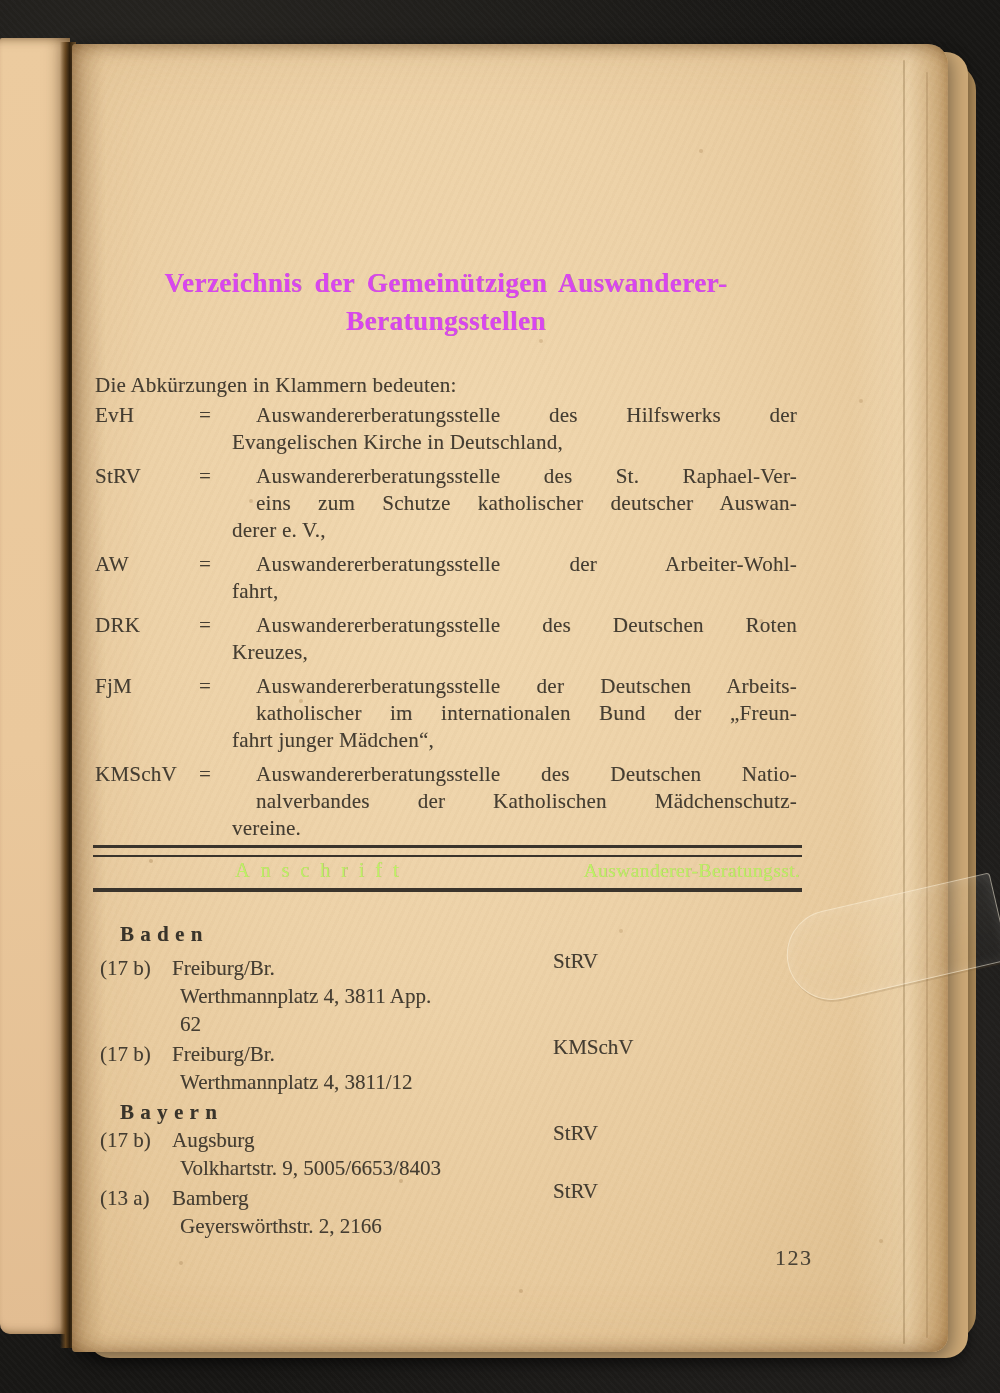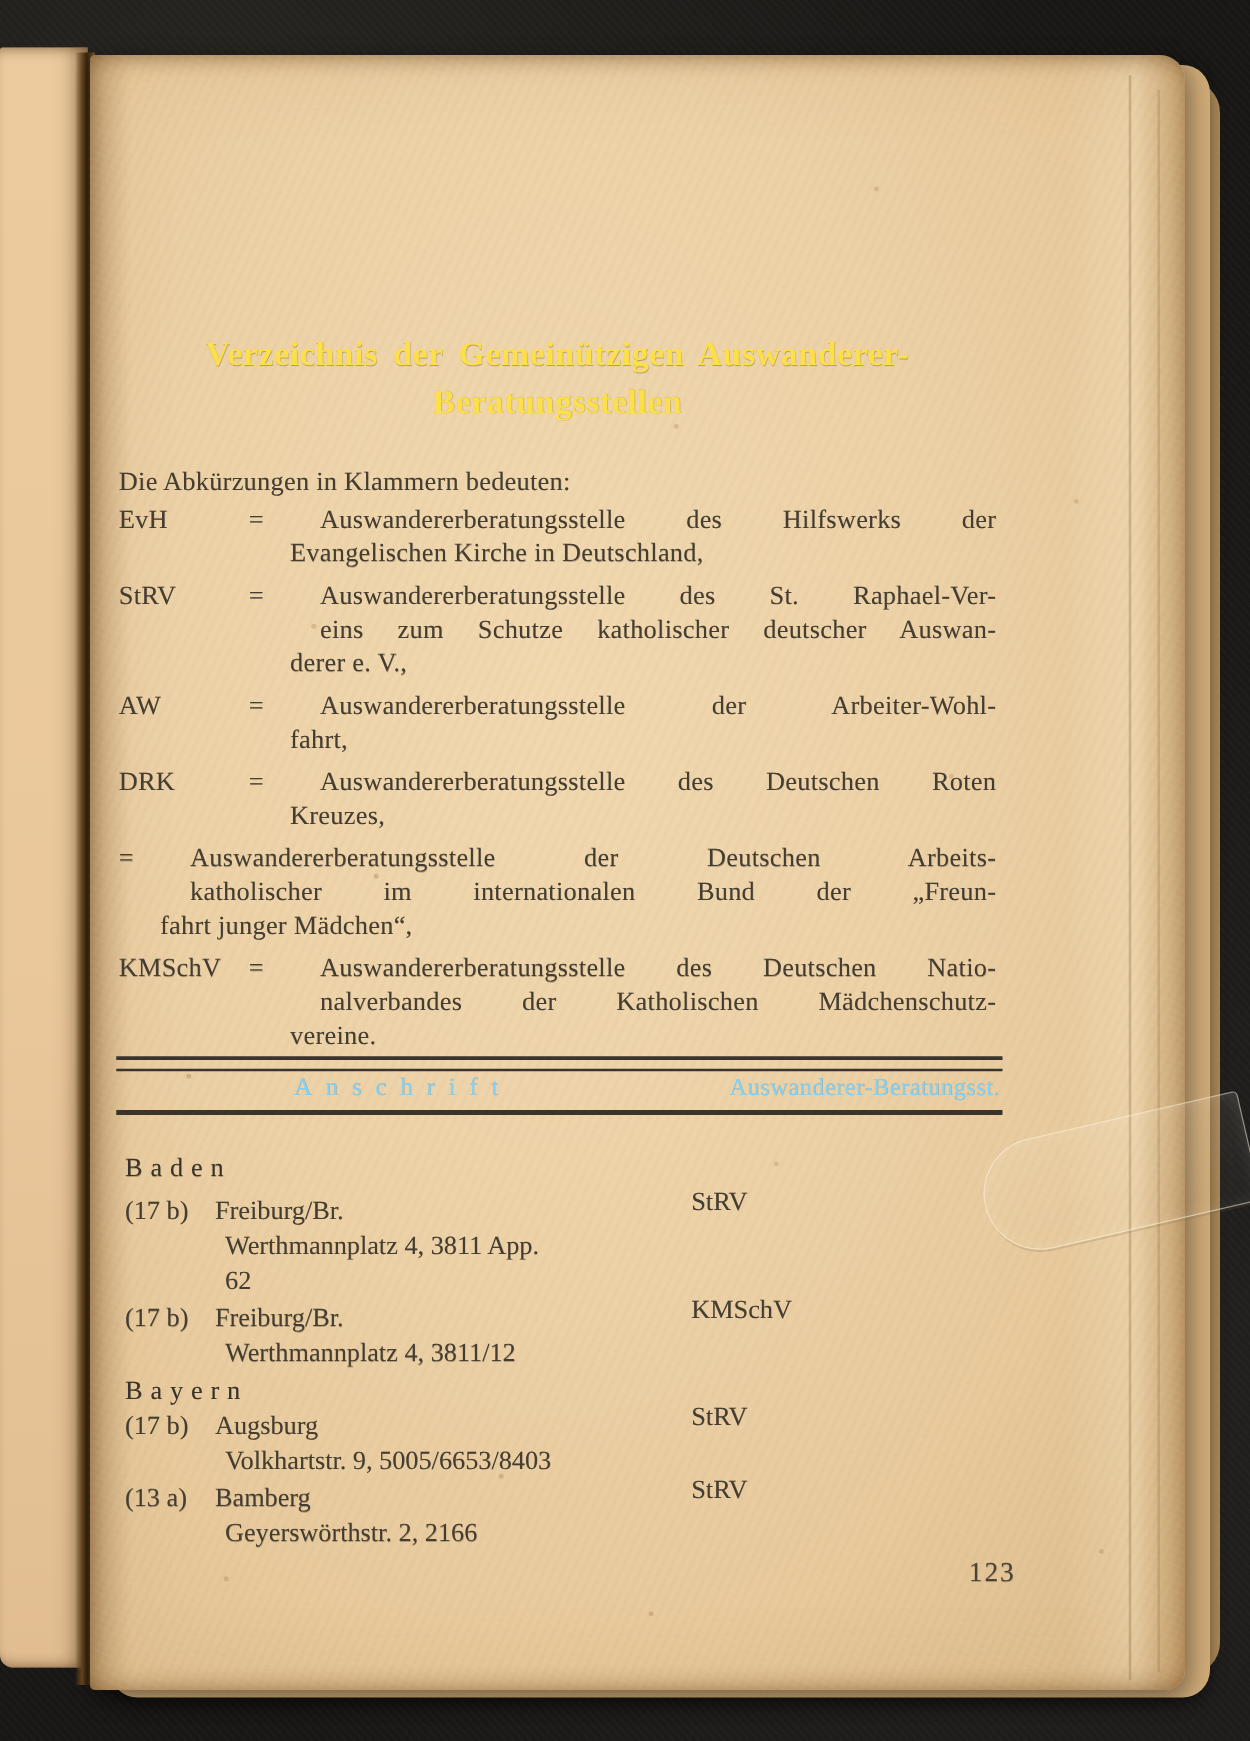--- a/index.html
+++ b/index.html
@@ -64,49 +64,49 @@
   }
   .crease { position:absolute; width:2px; background:rgba(110,80,40,.26); border-radius:2px; }
   .crease-1 { left:903px; top:60px;  height:1284px; }
   .crease-2 { left:926px; top:72px;  height:1266px; background:rgba(110,80,40,.18); }
 
   
   .txt { position:absolute; color:#443d32; font-size:21px; line-height:27px; letter-spacing:.25px;
          text-shadow:.3px .3px .5px rgba(70,55,35,.32); }
   .title {
     position:absolute; left:95px; top:264px; width:702px; text-align:center;
-    font-size:27px; line-height:38px; font-weight:bold; color:#fde047;
+    font-size:27px; line-height:38px; font-weight:bold; color:#d946ef;
     letter-spacing:.5px; word-spacing:5px;
     text-shadow:.4px .4px .6px rgba(60,50,35,.35);
   }
   .intro { left:95px; top:372px; }
 
   .abbr { position:absolute; left:95px; top:402px; width:702px; }
   .abbr-row { display:flex; margin-bottom:7px; }
   .abbr-term { flex:0 0 104px; }
   .abbr-eq   { flex:0 0 33px; }
   .abbr-def  { flex:1 1 auto; }
   .ln { line-height:27px; }
   .just { text-align:justify; text-align-last:justify;margin-left:24px; }
 
   .rule { position:absolute; left:93px; width:709px; background:#3a342c; }
   .rule-a { top:845px; height:3px; }
   .rule-b { top:855px; height:1.5px; }
   .rule-c { top:888px; height:3.5px; }
   .thead {
     position:absolute; left:93px; top:859px; width:709px;
     display:flex; justify-content:space-between; align-items:baseline;
-    color:#7dd3fc; text-shadow:.3px .3px .5px rgba(70,55,35,.32);gap:18px;
+    color:#bef264; text-shadow:.3px .3px .5px rgba(70,55,35,.32);gap:18px;
   }
   .col1 { margin-left:142px; font-size:20px; letter-spacing:.55em; }
   .col2 { margin-right:2px; font-size:19.5px; letter-spacing:.4px; }
 
   .tbody { position:absolute; left:100px; top:920px; width:700px; font-size:21px;
            color:#443d32; text-shadow:.3px .3px .5px rgba(70,55,35,.32); }
-  .sec { font-weight:normal; letter-spacing:.30em; line-height:28px; color:#39342b; }
+  .sec { font-weight:bold; letter-spacing:.30em; line-height:28px; color:#39342b;margin-left:20px; }
   .sec-gap { margin-bottom:6px; }
   .entry { position:relative; line-height:28px; margin-bottom:2px; }
   .code { display:inline-block; width:72px; }
   .addr { margin-left:80px; }
   .org  { position:absolute; left:453px; top:-7px; }
 
   .pagenum { position:absolute; left:775px; top:1245px; font-size:22px; letter-spacing:1.5px; color:#4a4336;
              text-shadow:.3px .3px .5px rgba(70,55,35,.32); }
 
   
@@ -171,20 +171,21 @@
     </div>
     <div class="abbr-row">
       <div class="abbr-term">DRK</div>
       <div class="abbr-eq">=</div>
       <div class="abbr-def">
         <div class="ln just">Auswandererberatungsstelle des Deutschen Roten</div>
         <div class="ln">Kreuzes,</div>
       </div>
     </div>
     <div class="abbr-row">
+      <div class="abbr-term">FjM</div>
       <div class="abbr-eq">=</div>
       <div class="abbr-def">
         <div class="ln just">Auswandererberatungsstelle der Deutschen Arbeits-</div>
         <div class="ln just">katholischer im internationalen Bund der „Freun-</div>
         <div class="ln">fahrt junger Mädchen“,</div>
       </div>
     </div>
     <div class="abbr-row">
       <div class="abbr-term">KMSchV</div>
       <div class="abbr-eq">=</div>

